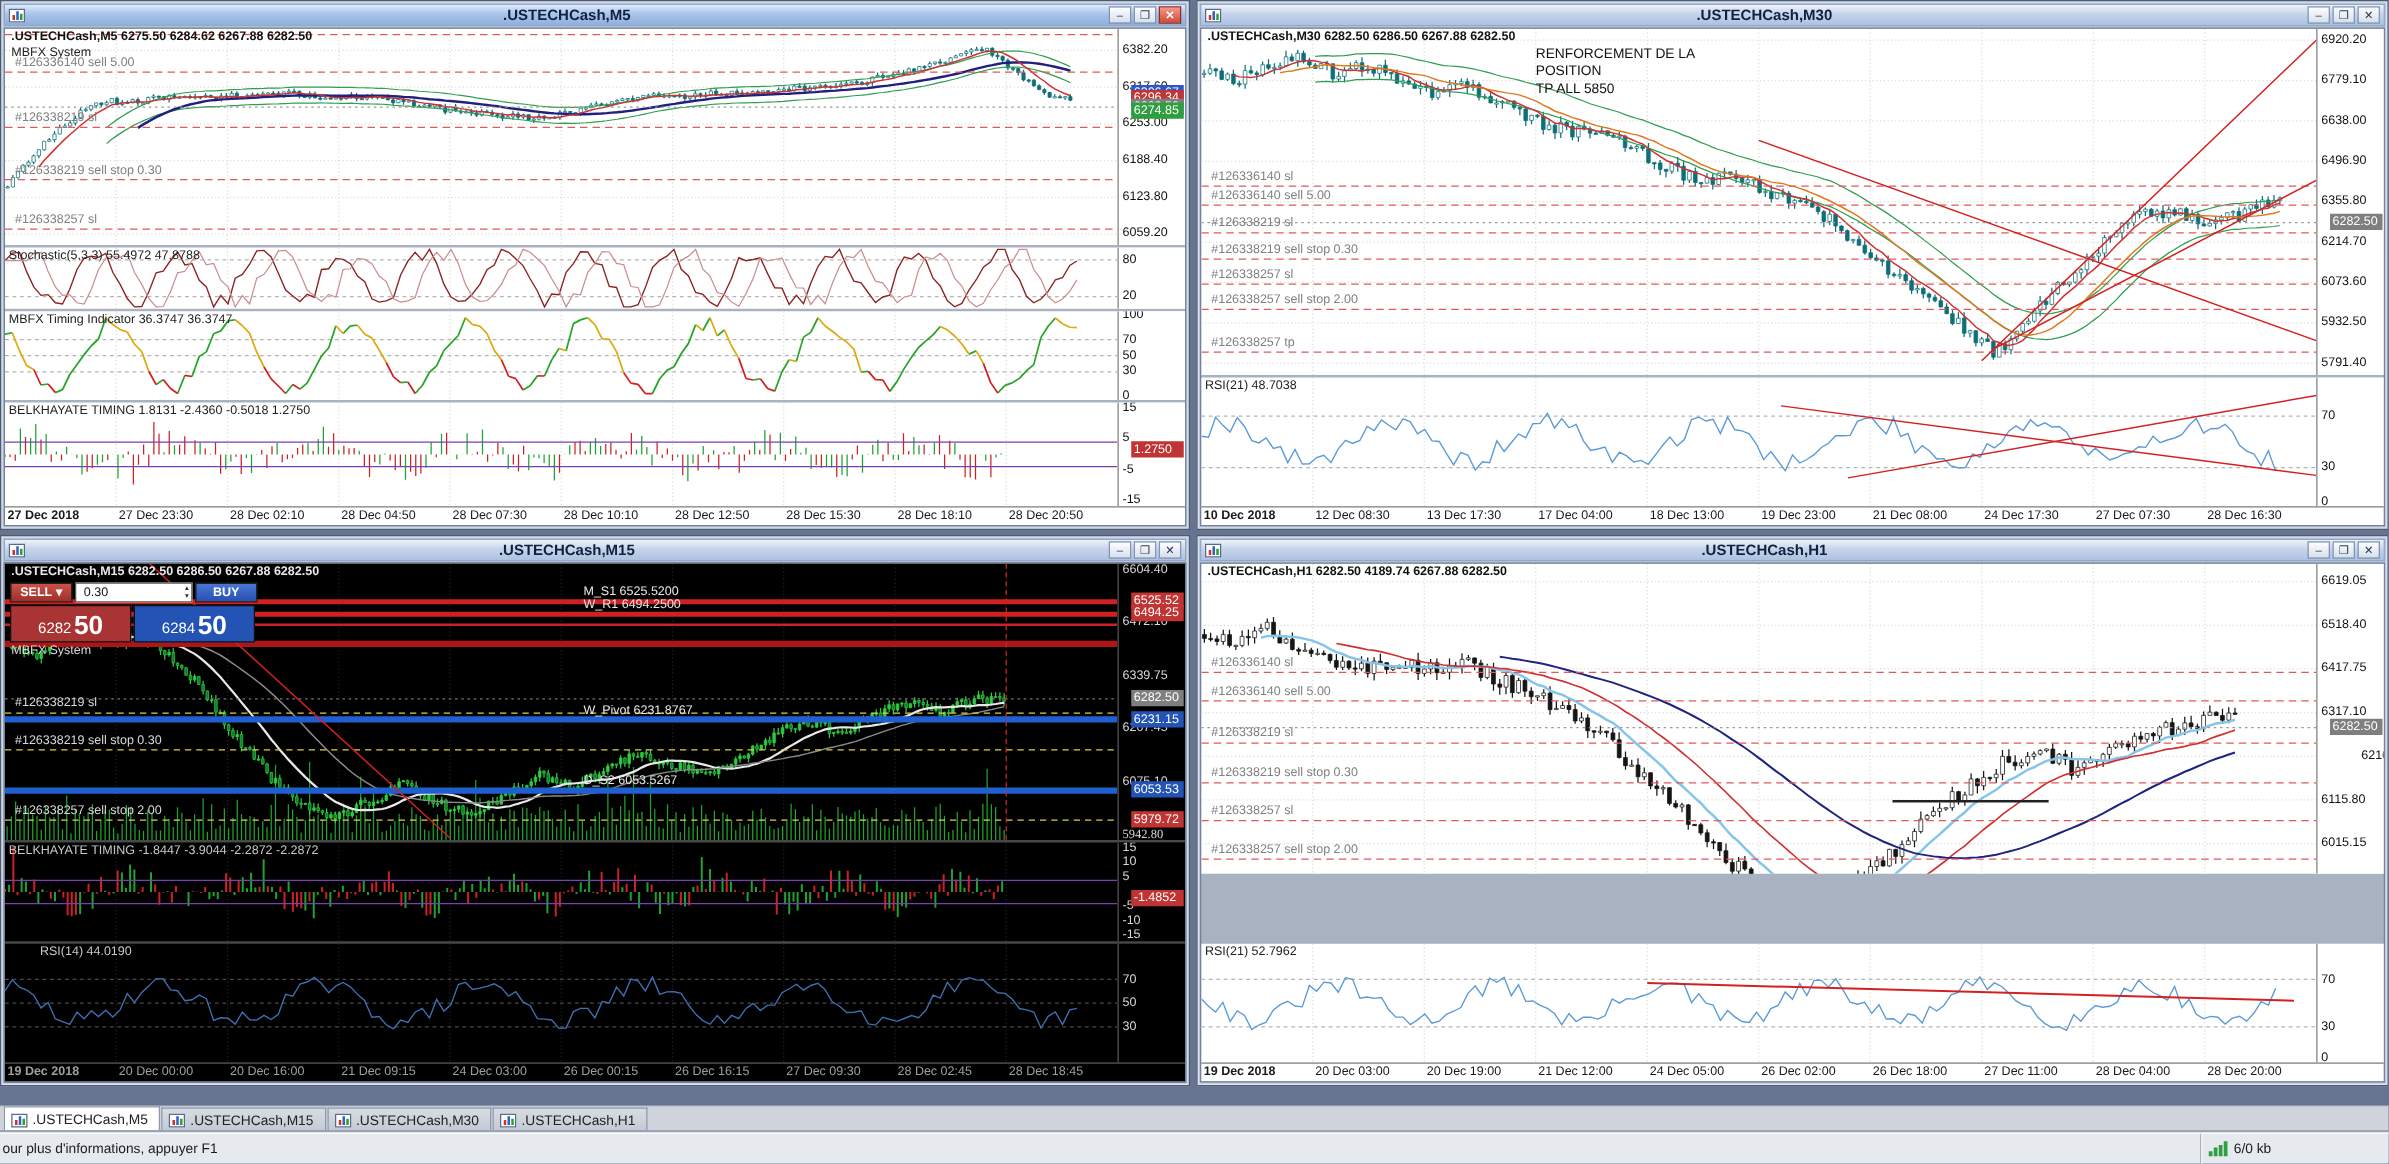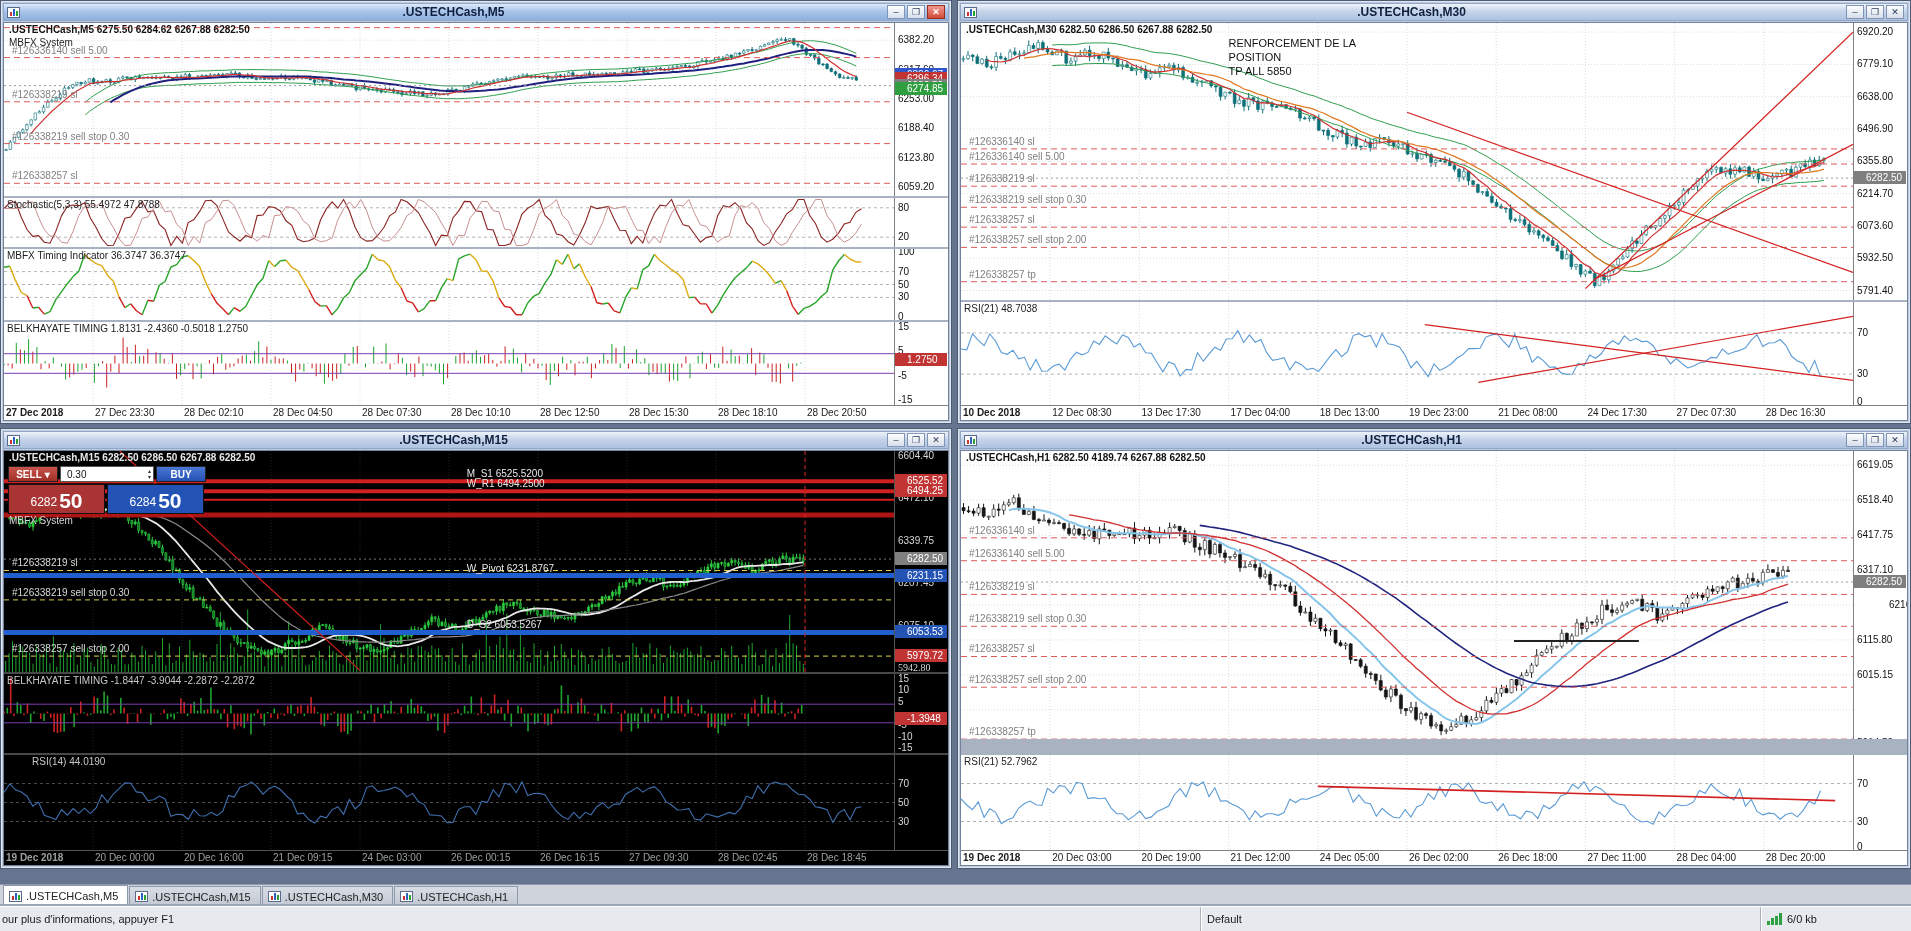--- a/index.html
+++ b/index.html
@@ -14,21 +14,21 @@
   .win.active .titlebar{background:linear-gradient(#dcEAfb,#a9c4ea 45%,#8fb0dd);}
   .wtitle{flex:1;text-align:center;font-size:12px;font-weight:bold;color:#10203f;white-space:nowrap;overflow:hidden;}
   .wbtns{display:flex;gap:2px;}
   .wbtn{width:18px;height:14px;font-size:9px;line-height:13px;text-align:center;color:#2a3a5a;
     background:linear-gradient(#fdfefe,#d7dfeb);border:1px solid #8294b5;cursor:default;}
   .wbtn.close-active{background:linear-gradient(#f0998d,#d24a38);color:#fff;border-color:#992e1f;font-weight:bold;}
   .chart-body{position:absolute;left:2px;right:2px;top:21px;bottom:2px;overflow:hidden;border:1px solid #74819b;}
   .pane{position:absolute;left:0;right:0;overflow:hidden;}
   .scale{position:absolute;right:0;top:0;bottom:0;width:54px;font-size:10px;}
   .tick{position:absolute;left:3px;white-space:nowrap;}
-  .pbox{position:absolute;left:0;right:1px;color:#fff;font-size:10px;line-height:13px;padding:0 12px;white-space:nowrap;}
+  .pbox{position:absolute;left:10px;right:1px;color:#fff;font-size:10px;line-height:13px;padding:0 2px;white-space:nowrap;}
   .taxis{position:absolute;left:0;right:0;bottom:0;height:15px;font-size:10px;}
   .tlab{position:absolute;top:1px;white-space:nowrap;}
   .plabel{position:absolute;font-size:10px;white-space:nowrap;}
   .info{position:absolute;font-size:10px;font-weight:bold;white-space:nowrap;}
   .anno{position:absolute;font-size:11px;line-height:14px;white-space:nowrap;}
 
   
   .cicon{width:13px;height:11px;background:#fff;border:1px solid #5a6a8a;position:relative;display:inline-block;flex:0 0 auto;}
   .cicon i{position:absolute;bottom:1px;width:2px;display:block;}
   .cicon i:nth-child(1){left:2px;height:4px;background:#d03030;}
@@ -460,21 +460,21 @@
             <line x1="0" y1="30.2" x2="890" y2="30.2" stroke="#7a3fb0"></line>
             <line x1="0" y1="48.8" x2="890" y2="48.8" stroke="#7a3fb0"></line>
           </svg>
           <div class="scale" style="background: rgb(0, 0, 0); color: rgb(216, 216, 216); border-left: 1px solid rgb(85, 85, 85);">
             <div class="tick" style="top: -1.35294px;">15</div>
             <div class="tick" style="top: 10.2647px;">10</div>
             <div class="tick" style="top: 21.8824px;">5</div>
             <div class="tick" style="top: 45.1176px;">-5</div>
             <div class="tick" style="top: 56.7353px;">-10</div>
             <div class="tick" style="top: 68.3529px;">-15</div>
-            <div class="pbox" style="top: 37.8139px; background: rgb(192, 52, 52);">-1.3948</div>
+            <div class="pbox" style="top: 37.8139px; background: rgb(192, 52, 52);">-1.4852</div>
           </div>
           <div class="plabel" style="left: 3px; top: 1px; color: rgb(200, 200, 200);">BELKHAYATE TIMING  -1.8447 -3.9044 -2.2872 -2.2872</div>
         </div>
         <div class="pane" style="top: 304px; height: 95px; background: rgb(0, 0, 0);">
           <svg width="890" height="95" style="position: absolute; left: 0px; top: 0px;">
             <line x1="89.0" y1="0" x2="89.0" y2="95" stroke="#232323" stroke-dasharray="1,2"></line>
             <line x1="178.0" y1="0" x2="178.0" y2="95" stroke="#232323" stroke-dasharray="1,2"></line>
             <line x1="267.0" y1="0" x2="267.0" y2="95" stroke="#232323" stroke-dasharray="1,2"></line>
             <line x1="356.0" y1="0" x2="356.0" y2="95" stroke="#232323" stroke-dasharray="1,2"></line>
             <line x1="445.0" y1="0" x2="445.0" y2="95" stroke="#232323" stroke-dasharray="1,2"></line>
@@ -517,21 +517,21 @@
           <i></i>
         </span>
       <span class="wtitle">.USTECHCash,H1</span>
       <span class="wbtns">
         <span class="wbtn">–</span>
         <span class="wbtn">❐</span>
         <span class="wbtn">✕</span>
       </span>
     </div>
     <div class="chart-body" style="background: rgb(169, 178, 192);">
-        <div class="pane" style="top: 0px; height: 288px; background: rgb(255, 255, 255);">
+        <div class="pane" style="top: 0px; height: 248px; background: rgb(255, 255, 255);">
           <svg width="892" height="302" style="position: absolute; left: 0px; top: 0px;">
             <line x1="89.2" y1="0" x2="89.2" y2="302" stroke="#dcdcdc" stroke-dasharray="1,2"></line>
             <line x1="178.4" y1="0" x2="178.4" y2="302" stroke="#dcdcdc" stroke-dasharray="1,2"></line>
             <line x1="267.6" y1="0" x2="267.6" y2="302" stroke="#dcdcdc" stroke-dasharray="1,2"></line>
             <line x1="356.8" y1="0" x2="356.8" y2="302" stroke="#dcdcdc" stroke-dasharray="1,2"></line>
             <line x1="446.0" y1="0" x2="446.0" y2="302" stroke="#dcdcdc" stroke-dasharray="1,2"></line>
             <line x1="535.2" y1="0" x2="535.2" y2="302" stroke="#dcdcdc" stroke-dasharray="1,2"></line>
             <line x1="624.4" y1="0" x2="624.4" y2="302" stroke="#dcdcdc" stroke-dasharray="1,2"></line>
             <line x1="713.6" y1="0" x2="713.6" y2="302" stroke="#dcdcdc" stroke-dasharray="1,2"></line>
             <line x1="802.8" y1="0" x2="802.8" y2="302" stroke="#dcdcdc" stroke-dasharray="1,2"></line>
@@ -650,21 +650,20 @@
           <i></i>
           <i></i>
           <i></i>
         </span>
         <span>.USTECHCash,H1</span>
       </div>
   </div>
 
   <div class="statusbar">
     <div class="ssec s-help">our plus d'informations, appuyer F1</div>
-    <div class="ssec s-profile">Default</div>
     <div class="ssec s-conn">
       <span class="sig">
           <i></i>
           <i></i>
           <i></i>
           <i></i>
         </span>
       <span>6/0 kb</span>
     </div>
   </div>

